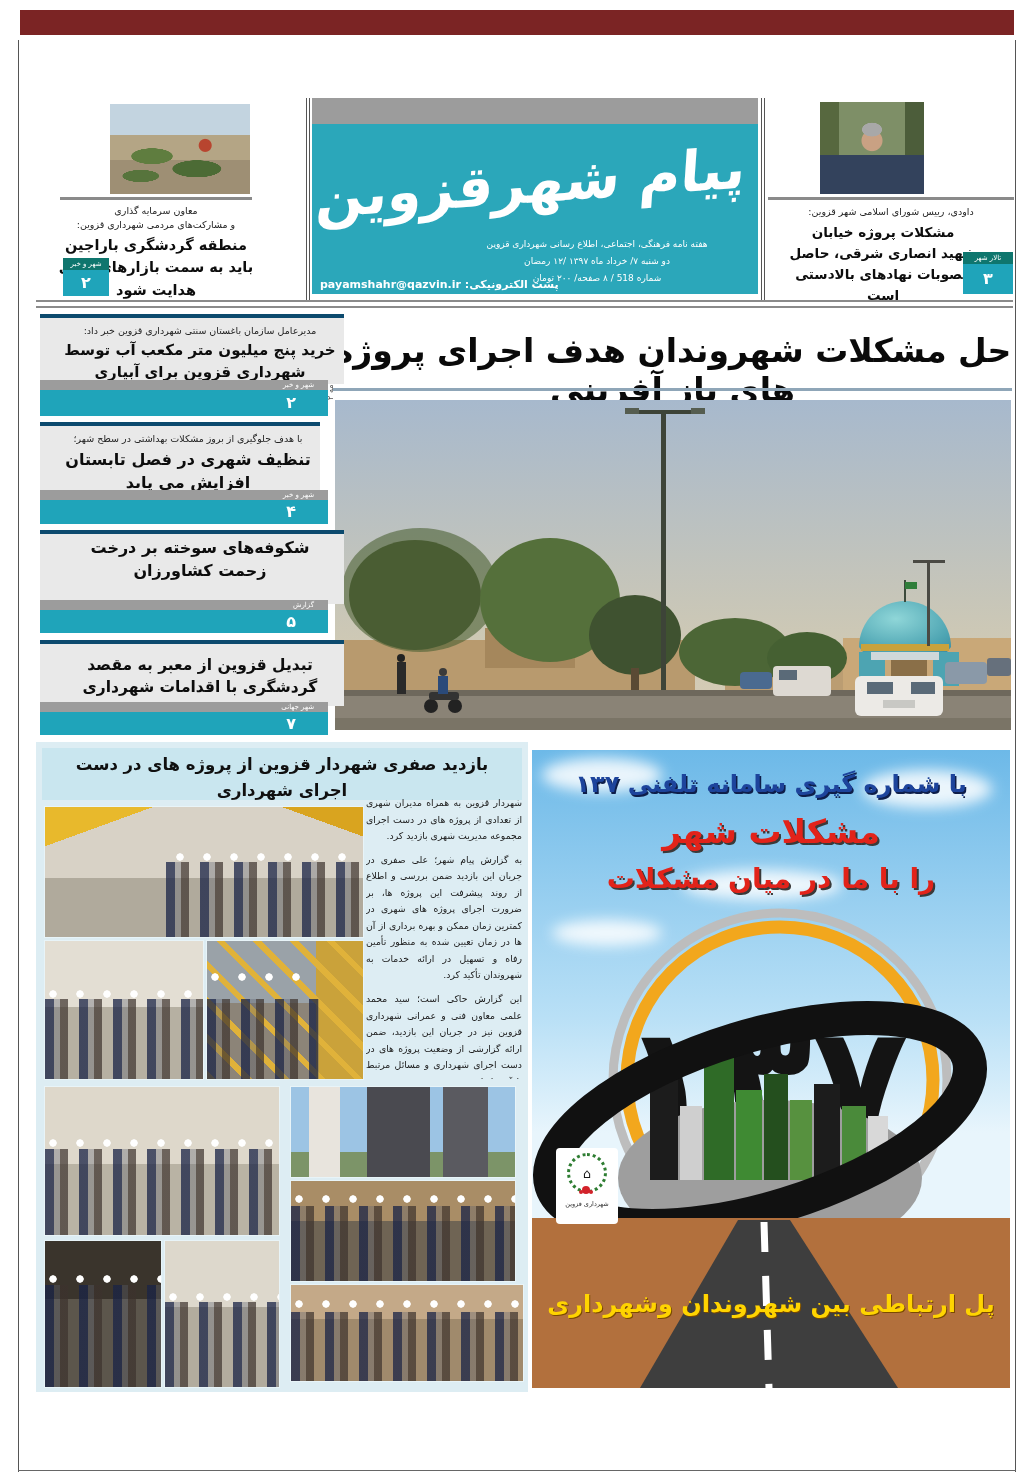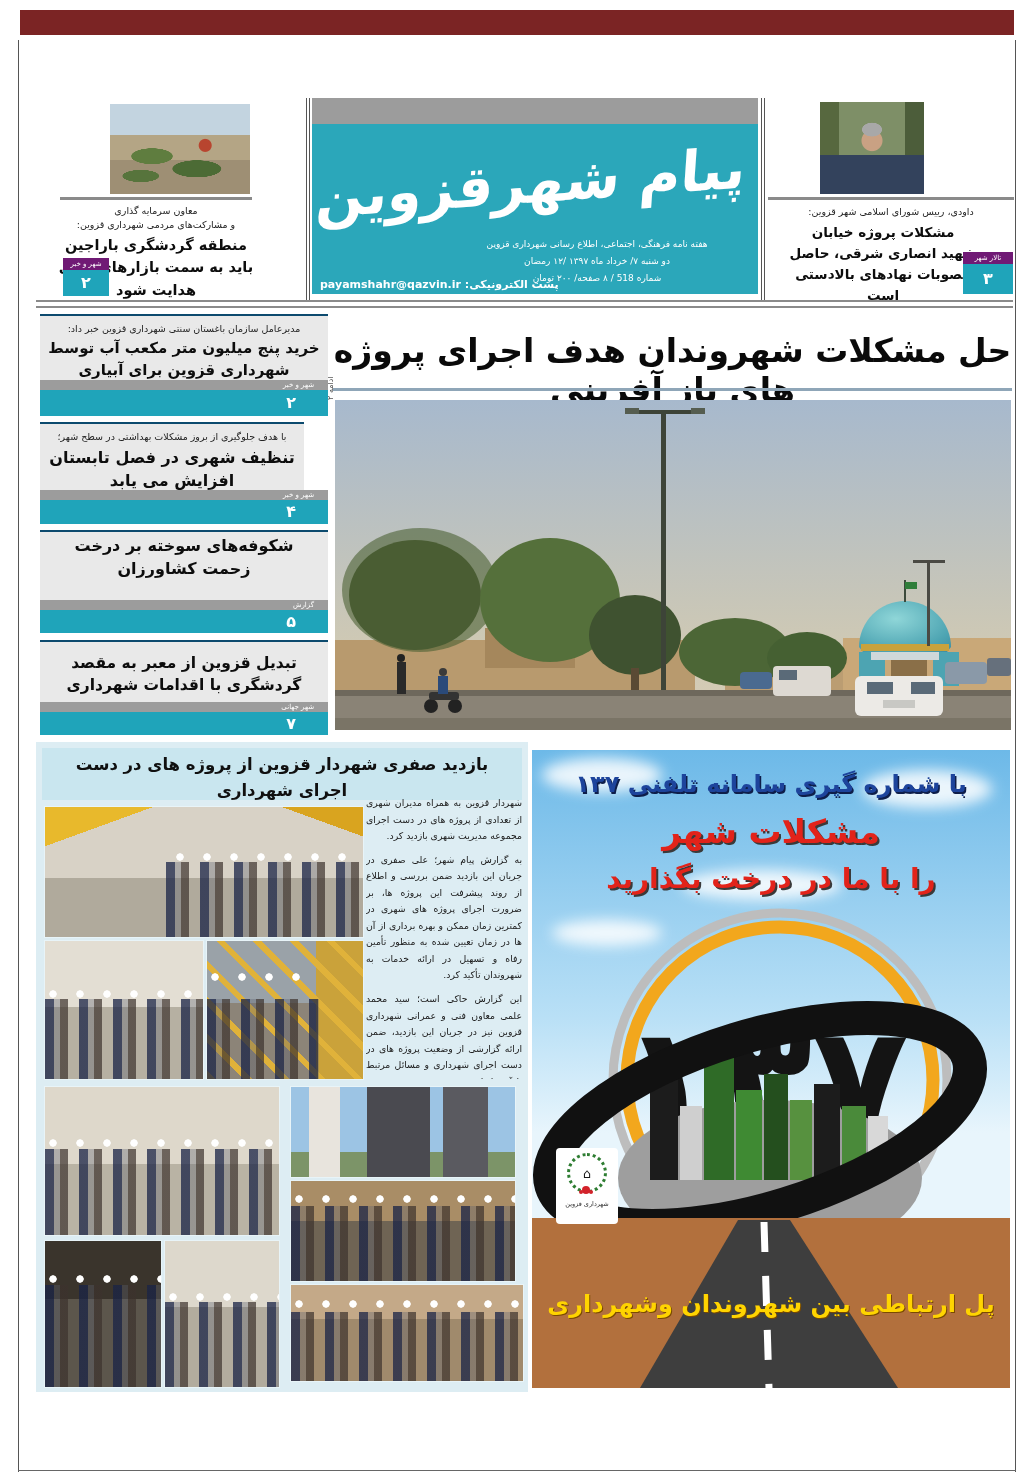--- a/index.html
+++ b/index.html
@@ -11,28 +11,28 @@
   
   .mast-gray{background:#9c9c9c;}
   .mast-teal{background:#2ba7ba;}
   .mast-title{color:#fff;font-weight:bold;font-size:56px;transform:rotate(-4deg) skewX(-8deg);
               white-space:nowrap;letter-spacing:-2px;}
   .mast-small{color:#fff;font-size:9px;line-height:1.9;text-align:center;}
   .mast-email{color:#fff;font-size:11px;font-weight:bold;direction:rtl;white-space:nowrap;}
   
   .kicker{font-size:9.5px;color:#222;text-align:center;line-height:1.5;}
   .tz-title{font-size:14.5px;font-weight:bold;color:#0d0d0d;text-align:center;line-height:1.55;}
-  .badge-label{background:#701a75;color:#fff;font-size:7px;text-align:center;line-height:12px;}
+  .badge-label{background:#0f766e;color:#fff;font-size:7px;text-align:center;line-height:12px;}
   .badge-num{background:#1fa4ba;color:#fff;font-weight:bold;text-align:center;font-size:16px;}
   .photo{background:#b8b8b8;overflow:hidden;}
   
   .lead-kicker{font-size:12px;font-weight:bold;color:#111;text-align:center;}
   .lead-headline{font-size:33px;font-weight:bold;color:#0a0a0a;text-align:center;letter-spacing:-1px;}
   
-  .sb-item{background:#e9e9e9;border-top:2px solid #0c4a6e;}
+  .sb-item{background:#e9e9e9;border-top:4px solid #0c4a6e;padding-left:16px;}
   .sb-kicker{font-size:9.5px;color:#222;text-align:center;line-height:1.5;padding:6px 10px 0 10px;}
   .sb-title{font-size:15px;font-weight:bold;color:#0d0d0d;text-align:center;line-height:1.45;padding:2px 8px;}
   .sb-strip{background:#9c9c9c;color:#fff;font-size:7px;line-height:10px;padding-right:14px;}
   .sb-num{background:#1fa4ba;color:#fff;font-weight:bold;font-size:16px;line-height:26px;padding-right:32px;}
   
   .panel{background:#ddedf3;}
   .visit-head{background:#c9e6ef;color:#101010;font-size:16.5px;font-weight:bold;text-align:center;line-height:1.55;padding-top:4px;}
   .bodytext{font-size:9.3px;color:#1a1a1a;text-align:justify;line-height:1.78;}
   .bodytext p{margin:0 0 7px 0;}
   .ph{position:absolute;border:1px solid #e8f4f8;}
@@ -304,21 +304,21 @@
         <rect x="336" y="366" width="20" height="64" fill="#d8d8d8"></rect>
       </g>
       <ellipse cx="228" cy="372" rx="218" ry="86" fill="none" stroke="#111111" stroke-width="34" transform="rotate(-17 228 372)"></ellipse>
       <rect x="0" y="468" width="478" height="170" fill="#b2703d"></rect>
       <polygon points="206,470 258,470 366,638 108,638" fill="#3e3e3e"></polygon>
       <line x1="232" y1="472" x2="237" y2="638" stroke="#ffffff" stroke-width="7" stroke-dasharray="30 24"></line>
     </svg>
 
     <div class="abs p-line1" style="left:0;top:20px;width:478px;">با شماره گیری سامانه تلفنی ۱۳۷</div>
     <div class="abs p-line2" style="left:0;top:62px;width:478px;">مشکلات شهر</div>
-    <div class="abs p-line3" style="left:0;top:112px;width:478px;">را با ما در درخت بگذارید</div>
+    <div class="abs p-line3" style="left:0;top:112px;width:478px;">را با ما در میان مشکلات</div>
     <div class="abs p-yellow" style="left:0;top:540px;width:478px;">پل ارتباطی بین شهروندان وشهرداری</div>
 
     <div class="abs logo-box" style="left:24px;top:398px;width:62px;height:76px;">
       <div class="logo-ring">⌂
         <span class="logo-flower"></span>
       </div>
       <div class="logo-cap">شهرداری قزوین</div>
     </div>
   </div>
 

